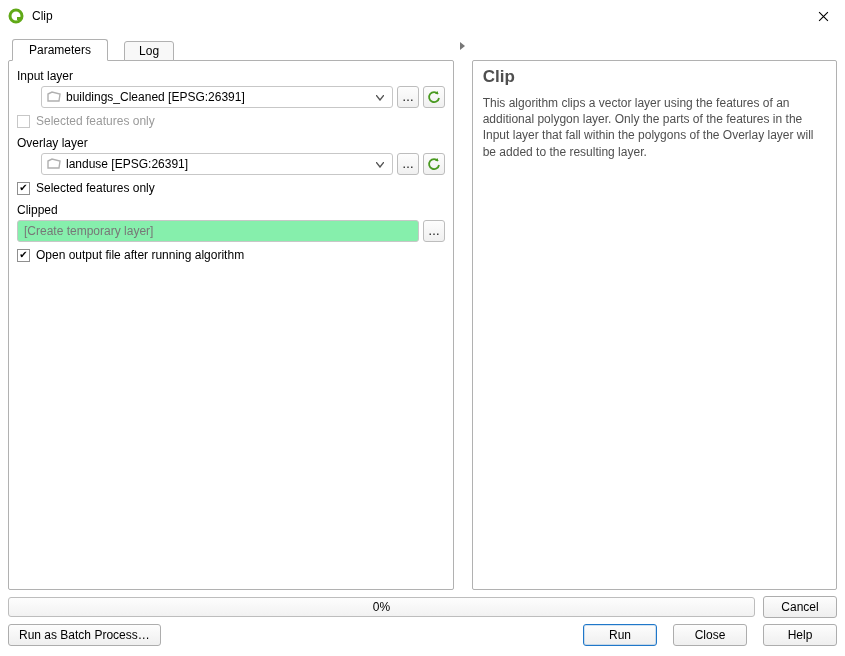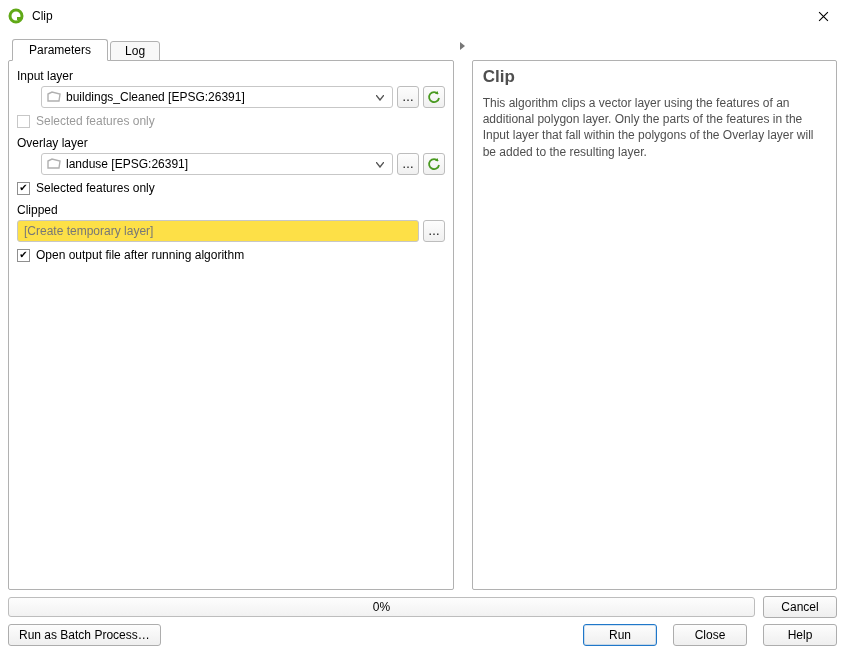--- a/index.html
+++ b/index.html
@@ -35,21 +35,21 @@
     gap: 4px;
     min-height: 0;
   }
   .left-col {
     flex: 1 1 55%;
     display: flex; flex-direction: column;
     min-width: 0;
   }
   .tabs-wrap { position: relative; height: 22px; }
   .tabs {
-    display: flex; gap: 2px;
+    display: flex; gap: 16px;
     position: absolute; bottom: -1px; left: 4px;
     z-index: 2;
   }
   .tab {
     padding: 3px 16px 3px 16px;
     border: 1px solid #b1b1b1;
     border-bottom: 1px solid #fff;
     border-radius: 3px 3px 0 0;
     background: #fff;
     position: relative;
@@ -108,21 +108,21 @@
   .checkbox.disabled { border-color:#c7c7c7; }
   .chkrow.disabled .chklabel { color:#9a9a9a; }
   .txtinput {
     flex:1;
     height: 22px;
     border:1px solid #c7c7c7;
     border-radius:3px;
     padding: 0 6px;
     color:#777;
     display:flex; align-items:center;
-    background:#fde047;
+    background:#86efac;
   }
   .collapse-handle {
     width: 10px; align-self: stretch;
     display:flex; align-items:flex-start; justify-content:center;
     padding-top:4px;
     color:#777;
   }
   .right-col {
     flex: 1 1 45%;
     border: 1px solid #b1b1b1;

